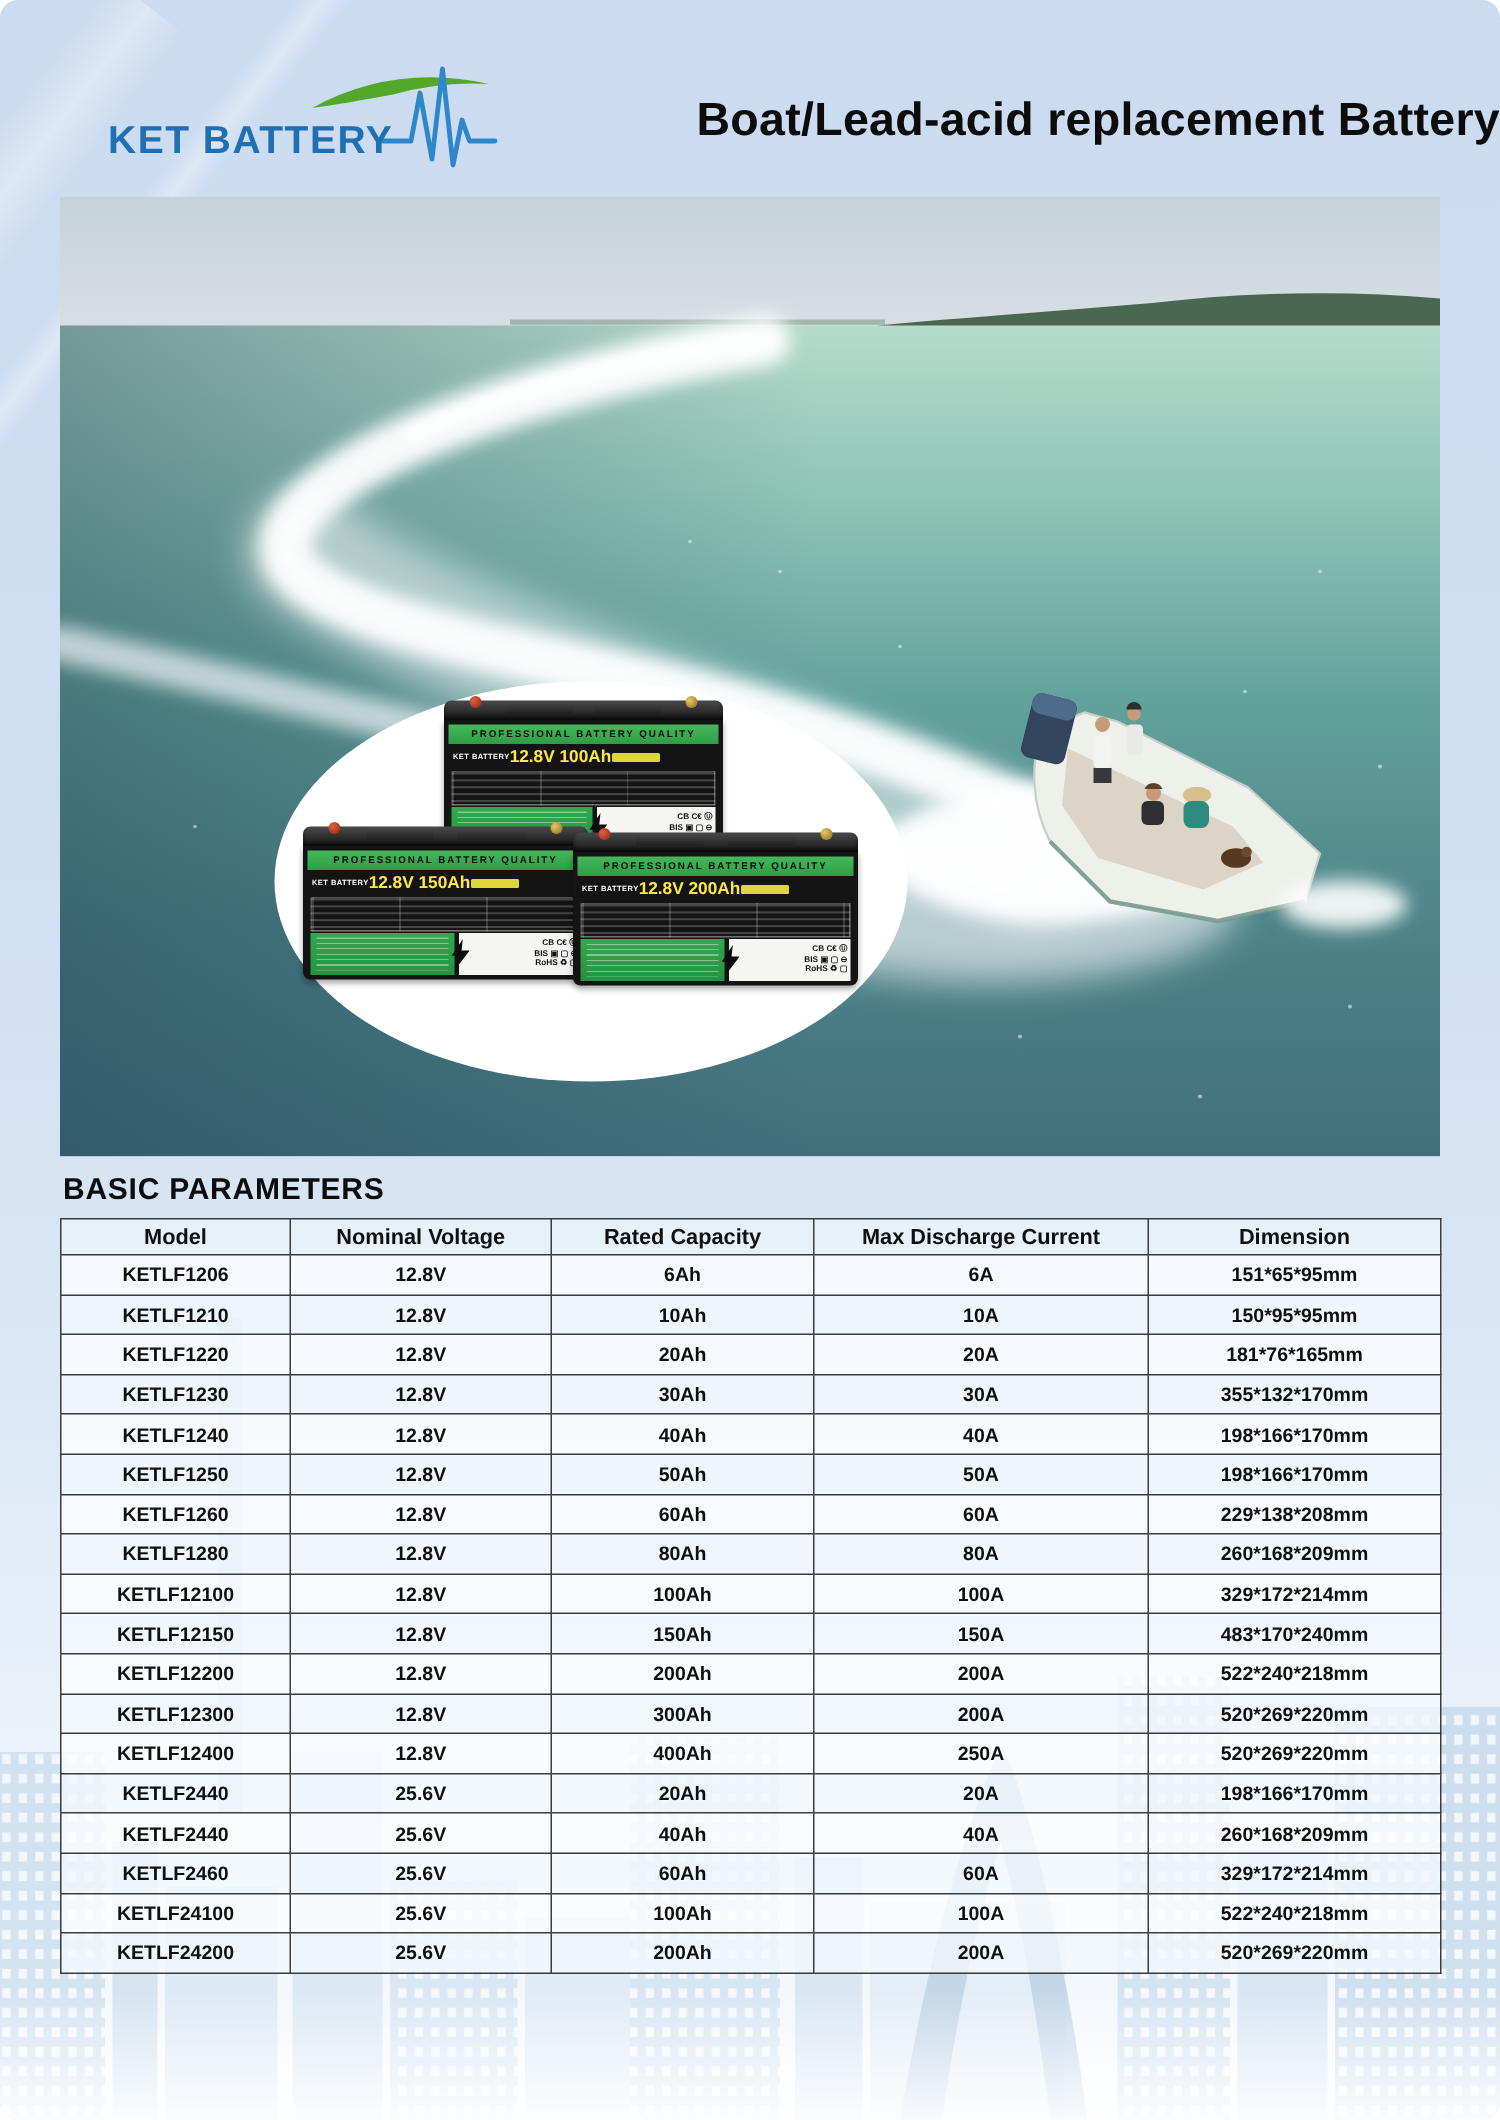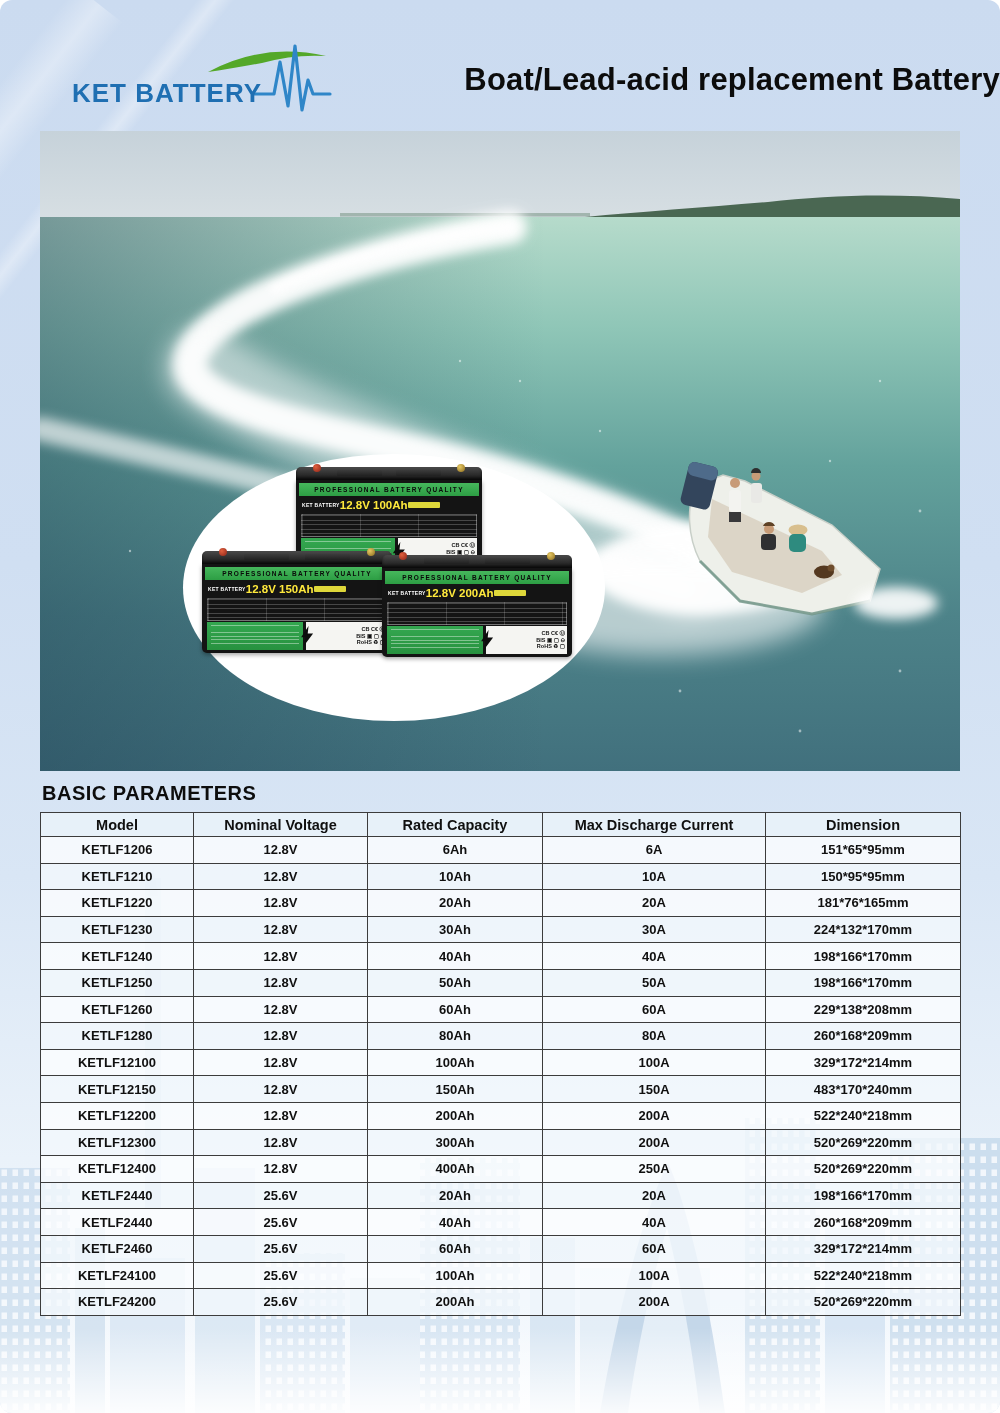--- a/index.html
+++ b/index.html
@@ -376,21 +376,21 @@
           <td>12.8V</td>
           <td>20Ah</td>
           <td>20A</td>
           <td>181*76*165mm</td>
         </tr>
         <tr>
           <td>KETLF1230</td>
           <td>12.8V</td>
           <td>30Ah</td>
           <td>30A</td>
-          <td>224*132*170mm</td>
+          <td>355*132*170mm</td>
         </tr>
         <tr>
           <td>KETLF1240</td>
           <td>12.8V</td>
           <td>40Ah</td>
           <td>40A</td>
           <td>198*166*170mm</td>
         </tr>
         <tr>
           <td>KETLF1250</td>

